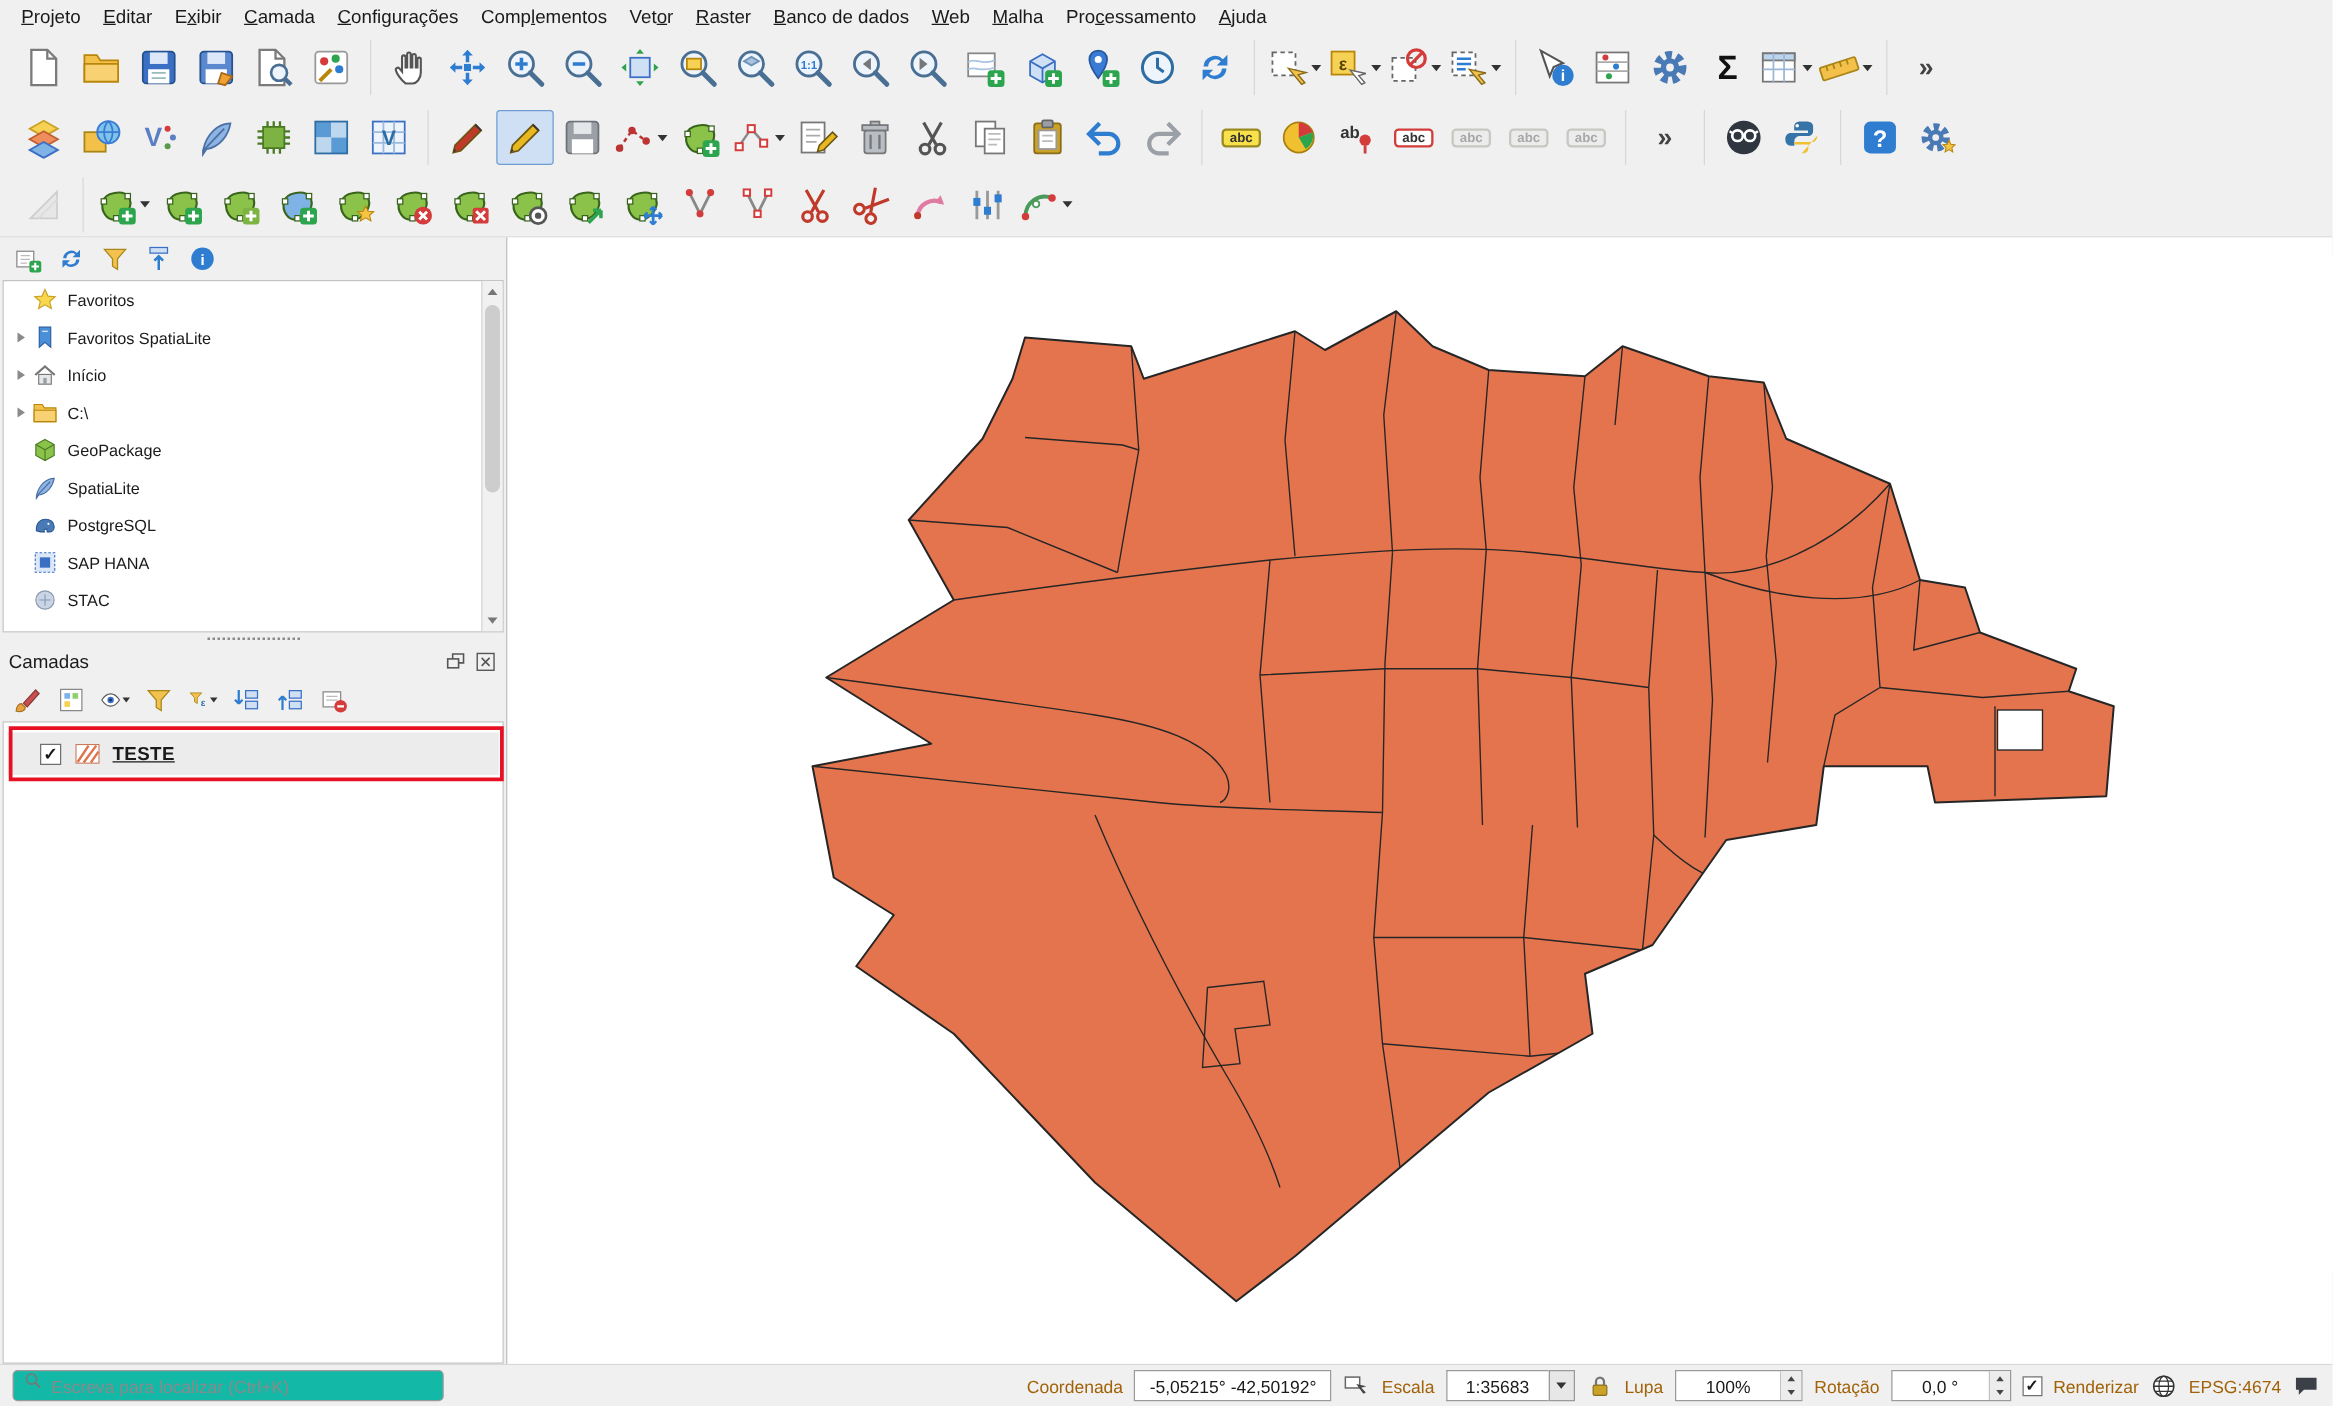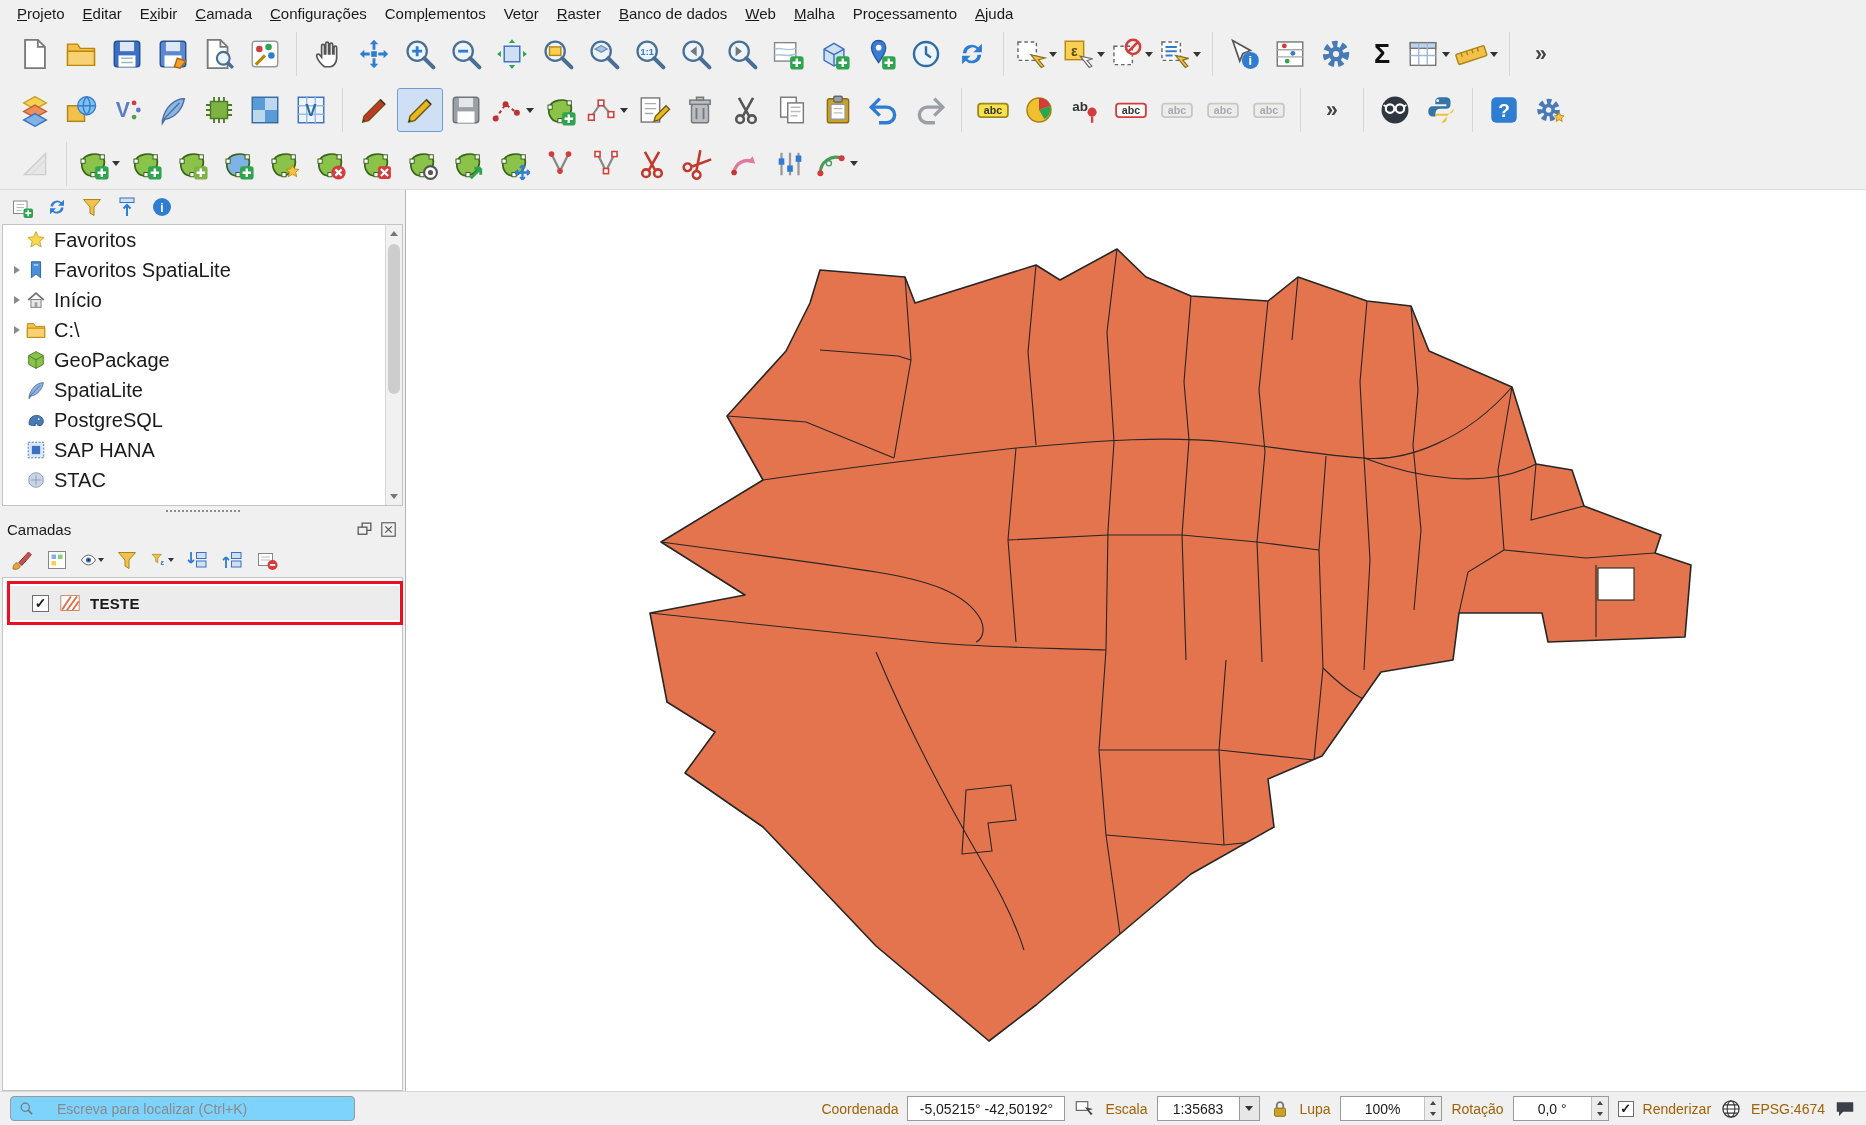--- a/index.html
+++ b/index.html
@@ -36,44 +36,44 @@
 .ptools{display:flex;align-items:center;gap:11px;padding:5px 10px}
 .pt{width:24px;height:24px;display:flex;cursor:default}
 .pt svg{width:100%;height:100%}
 .pt .pdd{margin-left:1px;align-self:center}
 .tree{background:#fff;border:1px solid #c4c4c4;margin:0 2px;height:282px;overflow:hidden;position:relative}
 .trow{display:flex;align-items:center;height:30px;padding-left:6px}
 .arr{width:16px;display:flex;justify-content:center}
 .arr i{display:block;width:0;height:0;border-left:6px solid #8a8a8a;border-top:4.5px solid transparent;border-bottom:4.5px solid transparent}
 .ticon{width:22px;height:22px;margin-right:7px}
 .ticon svg{width:100%;height:100%}
-.tlabel{font-size:20px;white-space:nowrap}
+.tlabel{font-size:13px;white-space:nowrap}
 .vscroll{position:absolute;top:0;right:0;width:17px;height:100%;background:#f1f1f1;border-left:1px solid #d6d6d6}
 .vs-btn{height:17px;display:flex;align-items:center;justify-content:center}
 .vs-up i{width:0;height:0;border-bottom:5px solid #777;border-left:4.5px solid transparent;border-right:4.5px solid transparent}
 .vs-dn{position:absolute;bottom:0;left:0;right:0}
 .vs-dn i{width:0;height:0;border-top:5px solid #777;border-left:4.5px solid transparent;border-right:4.5px solid transparent}
 .vs-thumb{position:absolute;top:19px;left:2px;width:12px;height:150px;background:#cdcdcd;border-radius:6px}
 .splitter{height:10px;display:flex;align-items:center;justify-content:center}
 .splitter .dots{width:74px;border-top:2px dotted #8a8a8a}
 .lpanel{flex:1;display:flex;flex-direction:column}
 .llist{background:#fff;border:1px solid #c4c4c4;margin:0 2px;flex:1;position:relative;padding-top:8px}
 .lrow{display:flex;align-items:center;height:34px;margin:0 3px;padding-left:26px;background:#ececec}
 .lcheck{width:17px;height:17px;border:1px solid #6f6f6f;background:#fff;display:flex;align-items:center;justify-content:center;font-size:14px;font-weight:bold;line-height:1}
 .licon{width:26px;height:21px;margin:0 7px 0 8px}
 .licon svg{width:100%;height:100%}
-.llabel{font-weight:bold;font-size:15px;letter-spacing:.3px}
+.llabel{font-weight:bold;text-decoration:underline;font-size:15px;letter-spacing:.3px}
 .redbox{position:absolute;left:4px;top:3px;width:396px;height:44px;border:3px solid #e81123;pointer-events:none}
 
 .canvas{flex:1;background:#fff;position:relative}
 .canvas svg{position:absolute;left:0;top:0;width:100%;height:100%}
 
 
 .statusbar{height:34px;display:flex;align-items:center;background:#f0f0f0;border-top:1px solid #d8d8d8;padding:0 10px;gap:9px;font-size:14px}
-.search{width:345px;height:25px;border:1px solid #9a9a9a;border-radius:4px;background:#7dd3fc;display:flex;align-items:center;padding:0 8px;gap:23px}
+.search{width:345px;height:25px;border:1px solid #9a9a9a;border-radius:4px;background:#14b8a6;display:flex;padding:0 8px;gap:7px}
 .search svg{width:15px;height:15px;flex:none}
 .search input{border:none;outline:none;flex:1;font:inherit;font-size:14px;color:#333;background:transparent}
 .search input::placeholder{color:#8a8a8a}
 .sb-spacer{flex:1}
 .sb-label{white-space:nowrap;color:#a16207}
 .sb-box{height:25px;border:1px solid #9a9a9a;background:#fff;display:flex;align-items:center;justify-content:center;padding:0 9px;white-space:nowrap}
 .combo{display:flex;height:25px}
 .combo .sb-box{border-right:none;min-width:82px}
 .combo .cbtn{width:21px;height:25px;border:1px solid #9a9a9a;background:#e7e7e7;display:flex;align-items:center;justify-content:center}
 .combo .cbtn i{width:0;height:0;border-top:5px solid #333;border-left:4px solid transparent;border-right:4px solid transparent}

